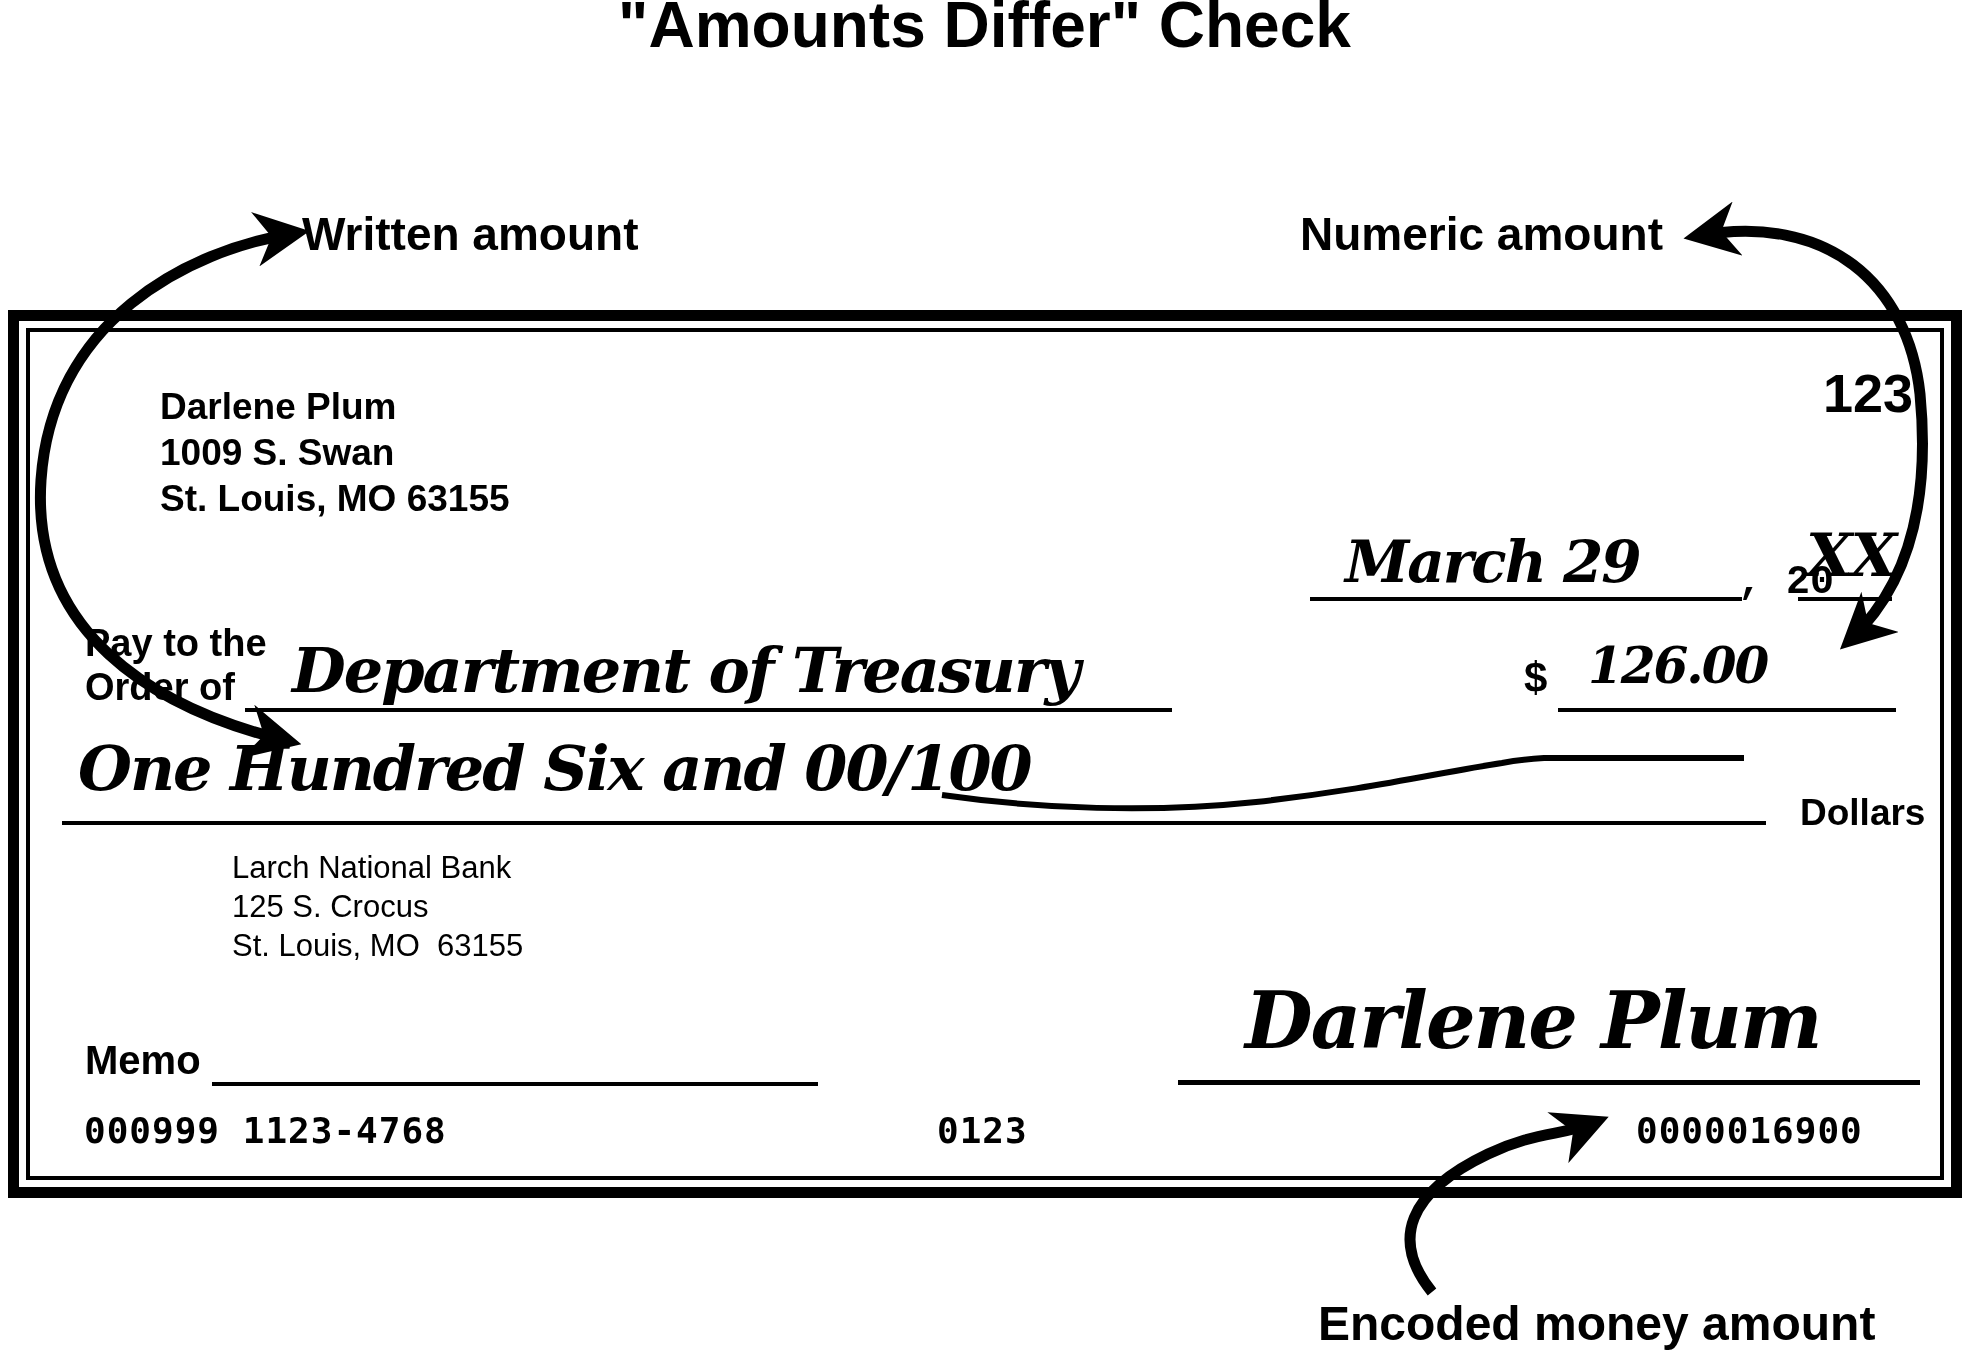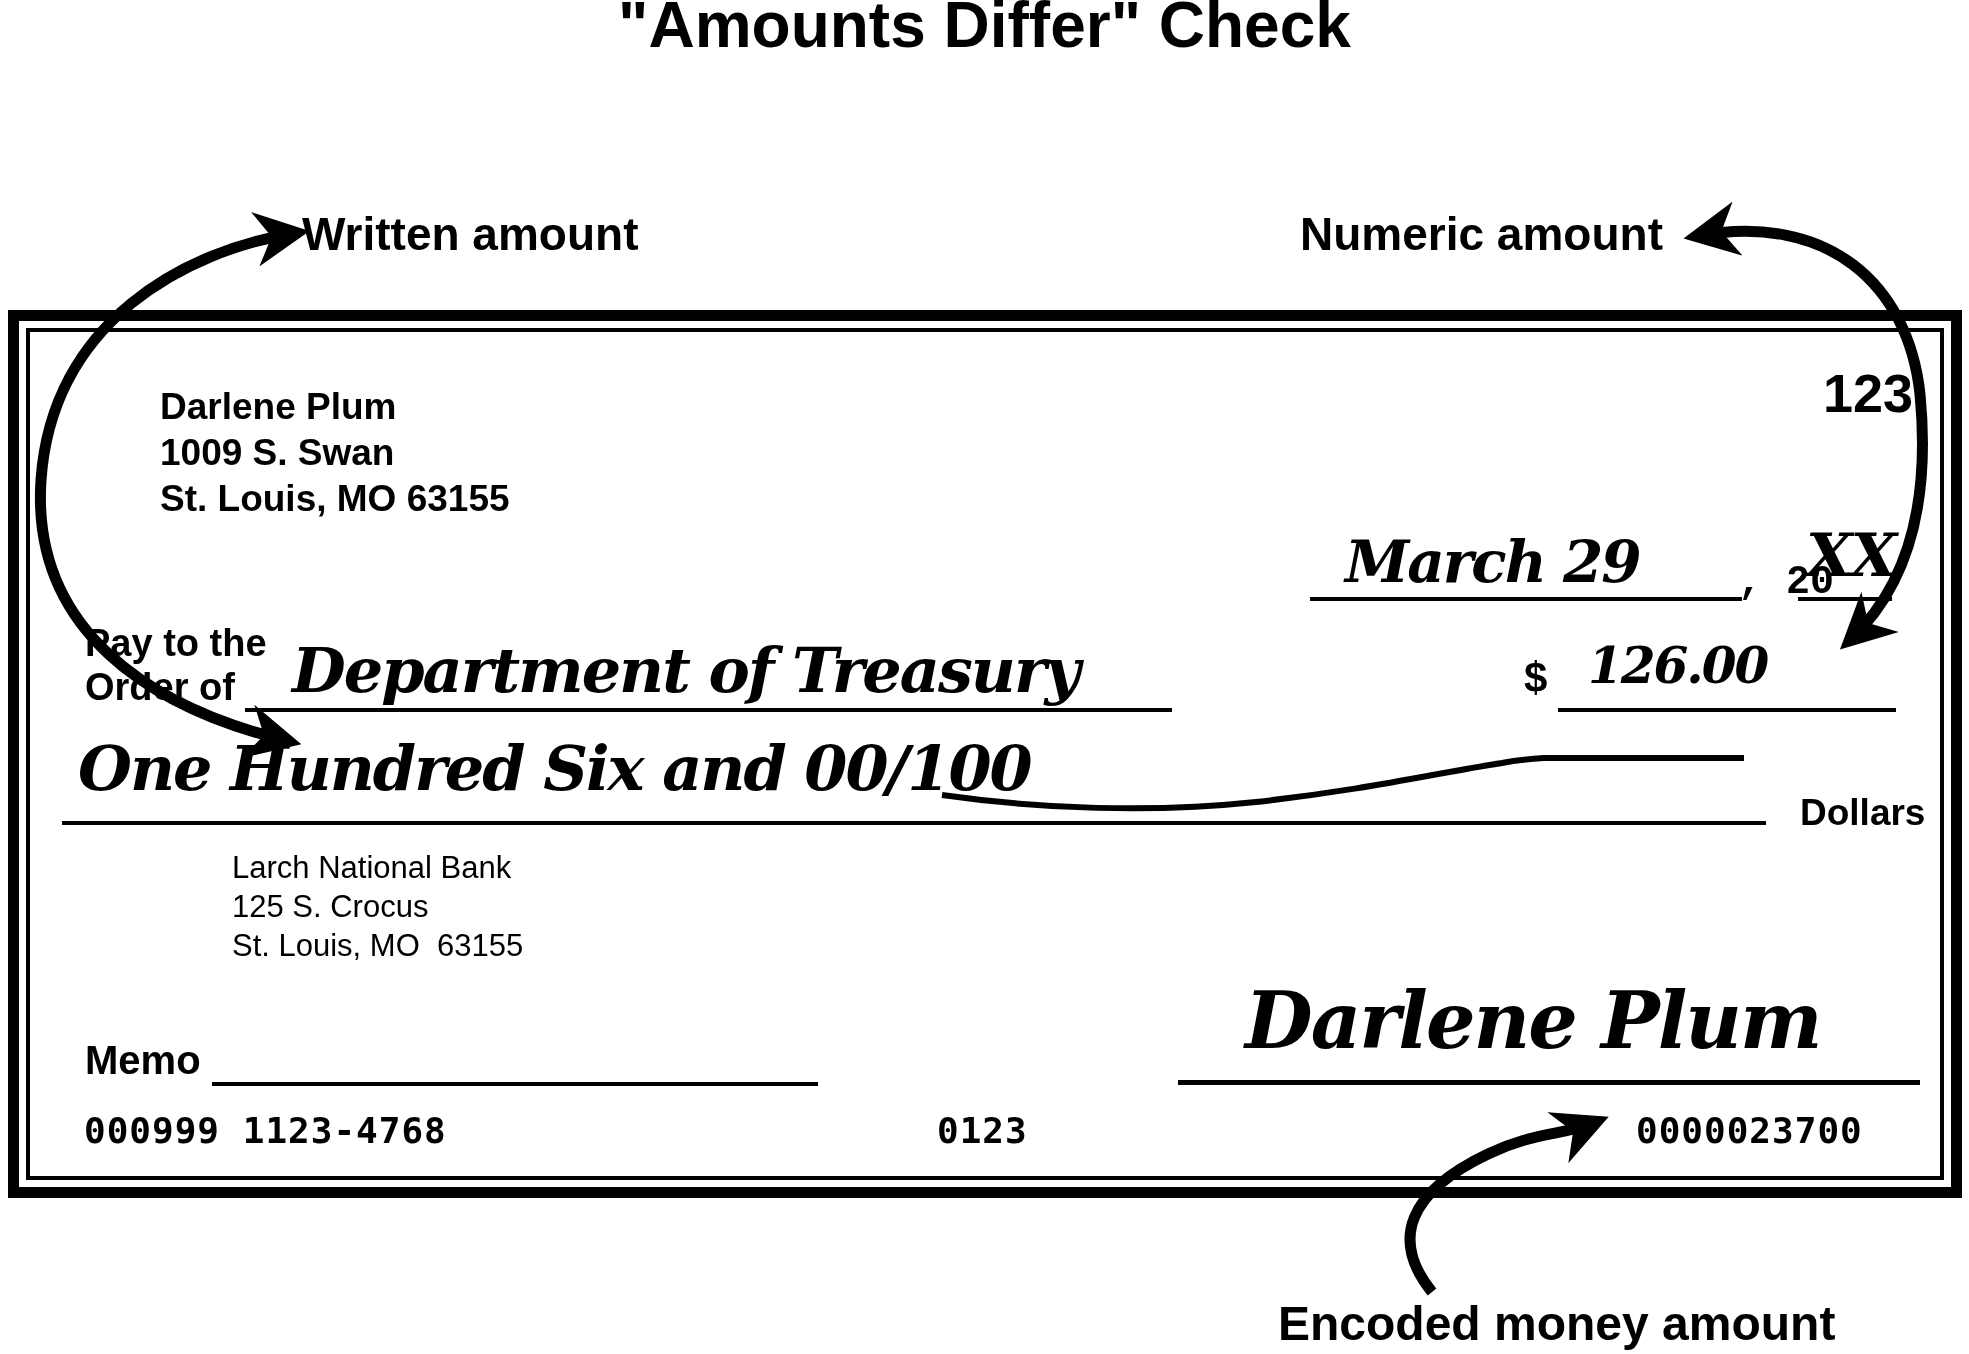--- a/index.html
+++ b/index.html
@@ -36,21 +36,21 @@
 </style>
 </head>
 <body>
 
 <div class="canvas">
 
   <div class="abs center bold" style="top:-12px; font-size:64px;">"Amounts Differ" Check</div>
 
   <div class="abs bold" style="left:302px; top:207px; font-size:46px;">Written amount</div>
   <div class="abs bold" style="left:1284px; top:207px; font-size:46px;margin-left:16px;">Numeric amount</div>
-  <div class="abs bold" style="left:1278px; top:1296px; font-size:48px;">Encoded money amount</div>
+  <div class="abs bold" style="left:1318px; top:1296px; font-size:48px;">Encoded money amount</div>
 
   <div class="check-outer">
     <div class="check-inner"></div>
   </div>
 
   <div class="abs bold" style="left:160px; top:384px; font-size:37px; line-height:46px;">
     <div>Darlene Plum</div>
     <div>1009 S. Swan</div>
     <div>St. Louis, MO 63155</div>
   </div>
@@ -83,21 +83,21 @@
   </div>
 
   <div class="abs bold" style="left:85px; top:1038px; font-size:40px;">Memo</div>
   <div class="line" style="left:212px; top:1082px; width:606px; height:4px;"></div>
 
   <div class="abs hw" style="left:1245px; top:975px; font-size:78px;">Darlene Plum</div>
   <div class="line" style="left:1178px; top:1080px; width:742px; height:5px;"></div>
 
   <div class="abs micr" style="left:84px; top:1110px;">000999 1123-4768</div>
   <div class="abs micr" style="left:937px; top:1110px;">0123</div>
-  <div class="abs micr" style="left:1636px; top:1110px;">0000023700</div>
+  <div class="abs micr" style="left:1636px; top:1110px;">0000016900</div>
 
   <svg class="overlay" width="1969" height="1354" viewBox="0 0 1969 1354">
     <defs>
       <marker id="headEnd" orient="auto" markerWidth="5" markerHeight="5" refX="7.5" refY="5" viewBox="0 0 10 10">
         <path d="M0 0 L10 5 L0 10 L3 5 Z" fill="#000"></path>
       </marker>
       <marker id="headStart" orient="auto-start-reverse" markerWidth="5" markerHeight="5" refX="7.5" refY="5" viewBox="0 0 10 10">
         <path d="M0 0 L10 5 L0 10 L3 5 Z" fill="#000"></path>
       </marker>
     </defs>

